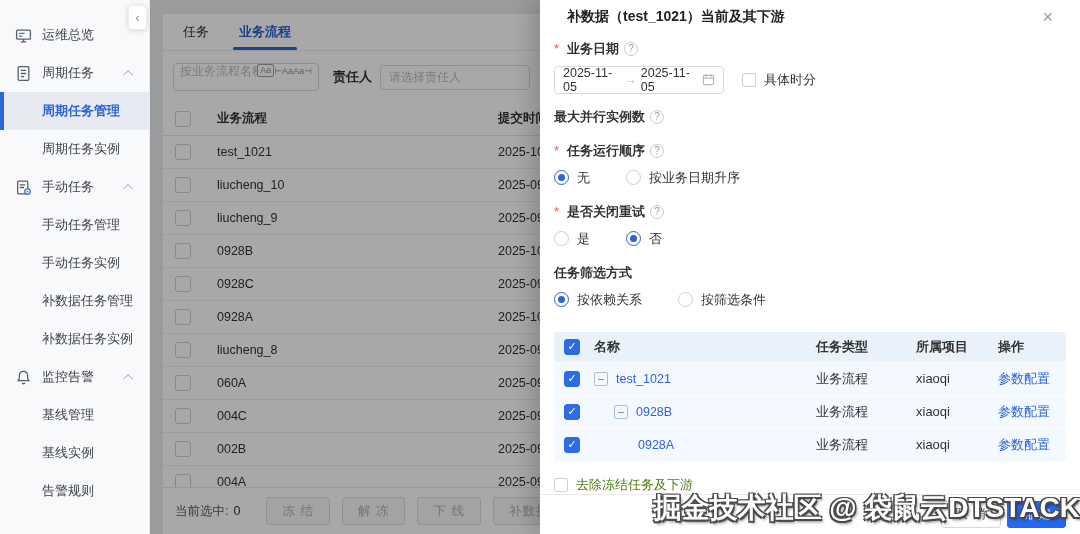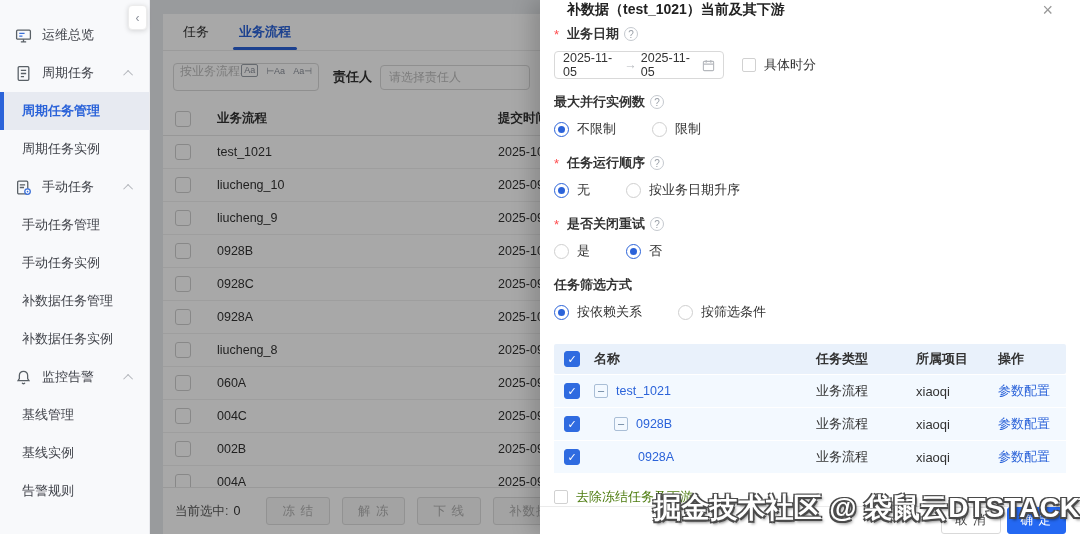--- a/index.html
+++ b/index.html
@@ -13,21 +13,21 @@
   
   .sidebar { position:absolute; left:0; top:0; bottom:0; width:150px;
     background:#f8f9fb; border-right:1px solid #e9eaee; z-index:2; padding-top:16px; }
   .collapse-btn { position:absolute; left:128px; top:5px; width:19px; height:25px;
     background:#fff; border:1px solid #ececec; border-radius:4px;
     box-shadow:0 1px 5px rgba(0,0,0,.15); display:flex; align-items:center;
     justify-content:center; color:#8a8f99; font-size:12px; cursor:pointer; z-index:3; }
   .sitem { display:flex; align-items:center; height:38px; padding-left:15px;
     color:#40434a; cursor:pointer; position:relative; }
   .sitem .sicon { width:17px; height:17px; margin-right:10px; display:inline-flex; }
-  .sitem.lvl1 { padding-left:22px; }
+  .sitem.lvl1 { padding-left:42px; }
   .sitem.active { background:#e7eaf1; color:#2b63d9; font-weight:bold; }
   .sitem.active::before { content:""; position:absolute; left:0; top:0; bottom:0;
     width:4px; background:#2b63d9; }
   .sarrow { margin-left:auto; margin-right:16px; width:7px; height:7px;
     border-left:1.5px solid #b3b6bc; border-top:1.5px solid #b3b6bc;
     transform:rotate(45deg) translateY(2px); }
 
   
   .content { position:absolute; left:150px; right:0; top:0; bottom:0;
     background:#e9ebef; z-index:1; }
@@ -37,21 +37,21 @@
   .tab { display:flex; align-items:center; position:relative; cursor:pointer; color:#333; }
   .tab.active { color:#2b63d9; font-weight:bold; }
   .tab.active::after { content:""; position:absolute; left:-6px; right:-6px; bottom:0;
     height:3px; background:#2b63d9; border-radius:2px; }
   .filters { display:flex; align-items:center; padding:12px 0 11px 10px; }
   .search-box { width:146px; height:28px; border:1px solid #d9d9d9; border-radius:4px;
     background:#fff; display:flex; align-items:flex-start; padding:0 6px; }
   .search-box input { border:none; outline:none; flex:1; min-width:0; font-size:12px;
     color:#333; background:transparent; font-family:inherit; }
   .search-box input::placeholder { color:#bdbdbd; }
-  .match-icons { display:flex; align-items:center; gap:8px; color:#8a8f99;
+  .match-icons { display:flex; align-items:center; gap:0; color:#8a8f99;
     font-size:9px; white-space:nowrap; }
   .mi-box { border:1px solid #9aa0a8; border-radius:2px; padding:0 2px; line-height:11px; }
   .owner-label { font-weight:bold; margin-left:14px; margin-right:8px; }
   .select { width:150px; height:25px; border:1px solid #d9d9d9; border-radius:4px;
     background:#fff; display:flex; align-items:center; padding:0 8px; color:#bdbdbd;
     font-size:12px; overflow:hidden; white-space:nowrap; }
   .thead, .trow { display:flex; align-items:center; position:relative; padding-left:12px; }
   .thead { height:34px; border-bottom:1px solid #e6e6e6; font-weight:bold; }
   .trow { height:33px; border-bottom:1px solid #f0f0f0; }
   .cb { width:16px; height:16px; border:1px solid #cfcfcf; border-radius:3px;
@@ -350,30 +350,20 @@
       <label class="chk-inline">
         <span class="chk"></span>
         <span>具体时分</span>
       </label>
     </div>
 
     <div class="f-label mt14">
       <span>最大并行实例数</span>
       <span class="help">?</span>
     </div>
-    <div class="radio-row">
-      <label class="radio checked">
-        <span class="rdot"></span>
-        <span>不限制</span>
-      </label>
-      <label class="radio">
-        <span class="rdot"></span>
-        <span>限制</span>
-      </label>
-    </div>
 
     <div class="f-label req mt16">
       <span>任务运行顺序</span>
       <span class="help">?</span>
     </div>
     <div class="radio-row">
       <label class="radio checked">
         <span class="rdot"></span>
         <span>无</span>
       </label>

